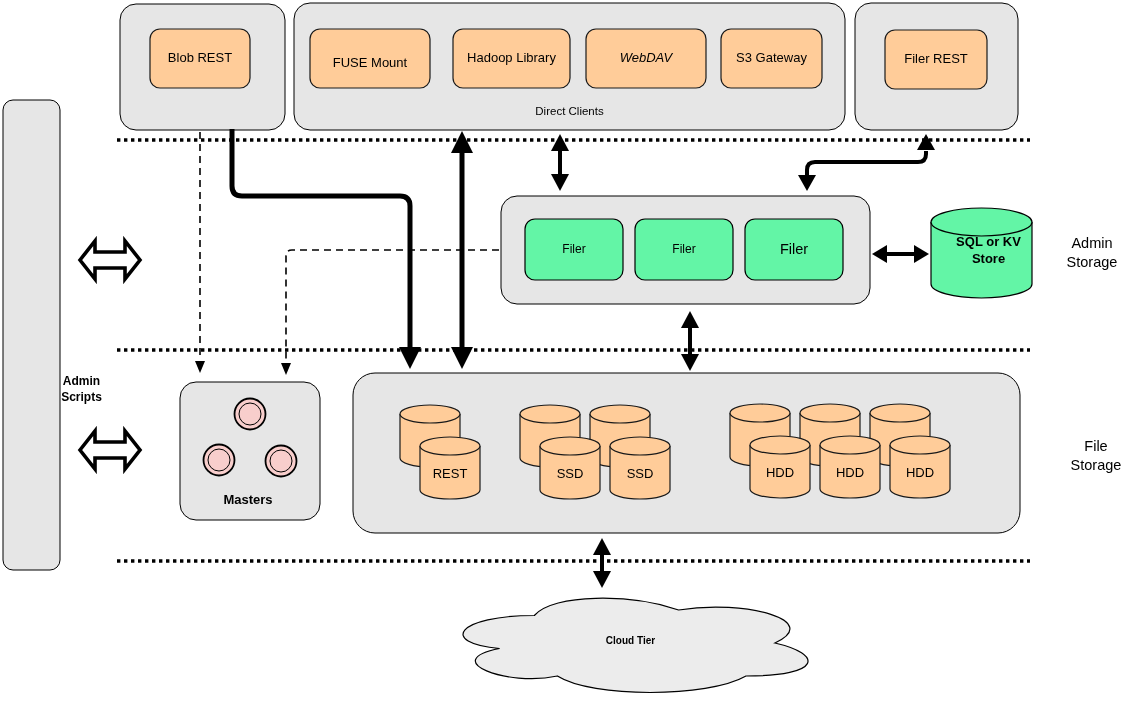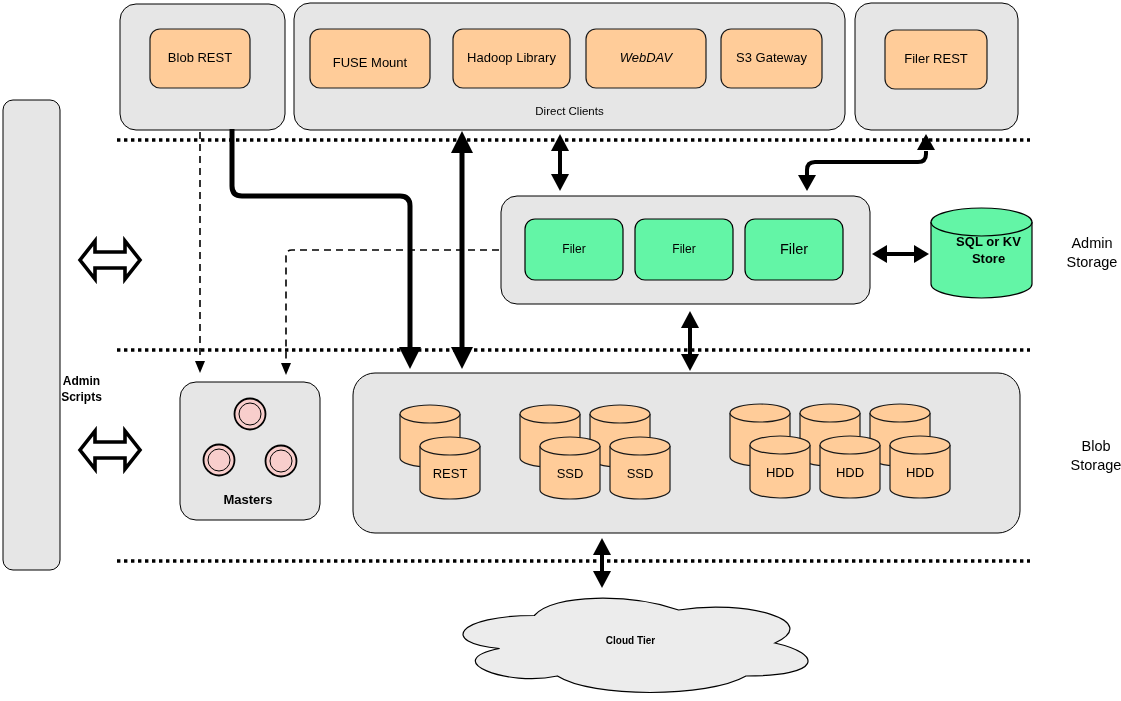--- a/index.html
+++ b/index.html
@@ -170,17 +170,17 @@
 
 <div class="lbl bold" style="left:180px;top:490px;width:136px;height:20px;">Masters</div>
 
 <div class="lbl" style="left:412px;top:466px;width:76px;height:16px;">REST</div>
 <div class="lbl" style="left:532px;top:466px;width:76px;height:16px;">SSD</div>
 <div class="lbl" style="left:602px;top:466px;width:76px;height:16px;">SSD</div>
 <div class="lbl" style="left:742px;top:465px;width:76px;height:16px;">HDD</div>
 <div class="lbl" style="left:812px;top:465px;width:76px;height:16px;">HDD</div>
 <div class="lbl" style="left:882px;top:465px;width:76px;height:16px;">HDD</div>
 
-<div class="lbl side two" style="left:1044px;top:433px;width:90px;height:46px;"><span>Blob</span><span>Storage</span></div>
+<div class="lbl side two" style="left:1044px;top:433px;width:90px;height:46px;"><span>File</span><span>Storage</span></div>
 
 <div class="lbl bold" style="left:438px;top:630px;width:385px;height:20px;font-size:10px;">Cloud Tier</div>
 
 </div>
 
 </body></html>

